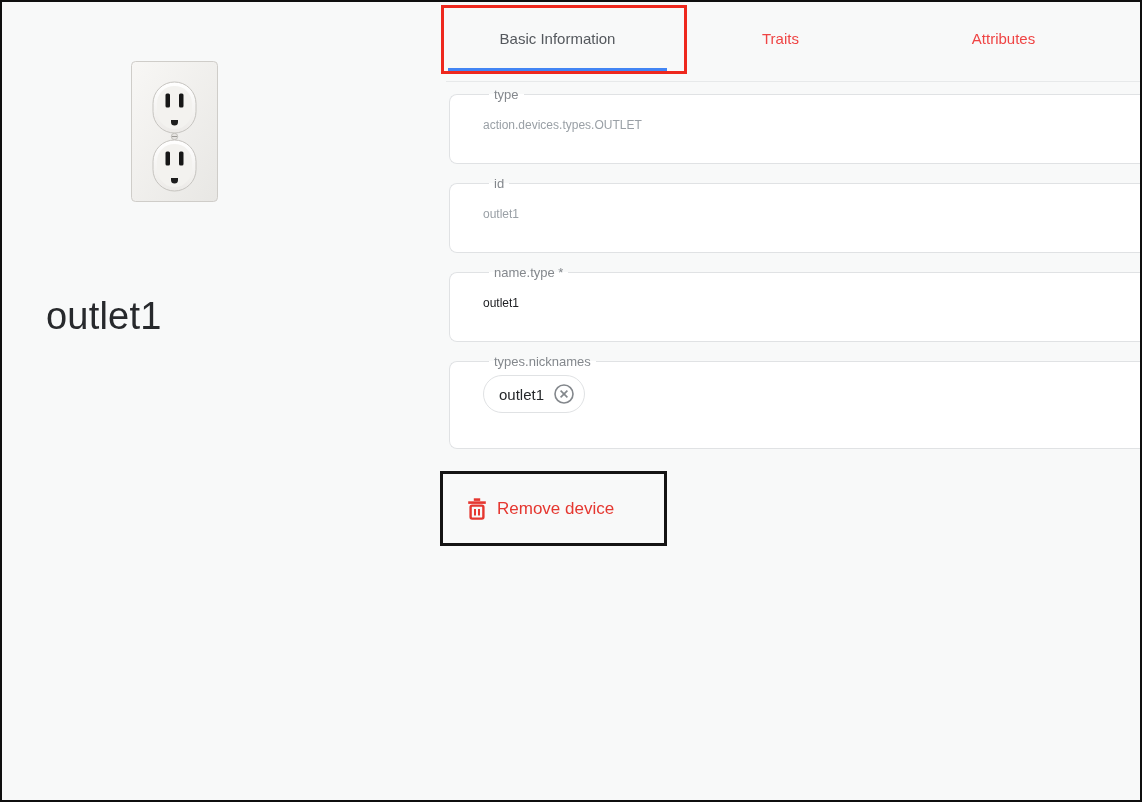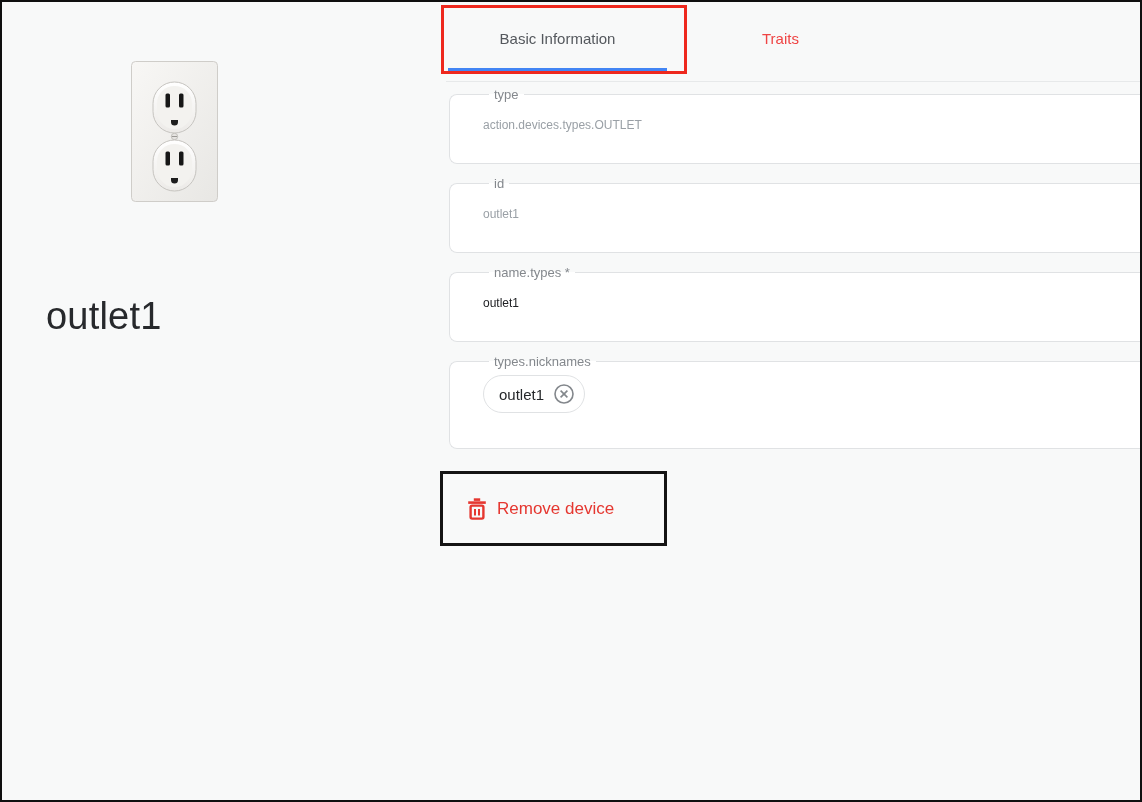--- a/index.html
+++ b/index.html
@@ -92,38 +92,41 @@
   <div class="right-pane">
 
     <div class="tabs">
       <div class="tab active">
         <span>Basic Information</span>
         <div class="ink-bar"></div>
       </div>
       <div class="tab">
         <span>Traits</span>
       </div>
+      <div class="tab">
+        <span>Attributes</span>
+      </div>
       <div class="annotation-red"></div>
     </div>
     <div class="tabs-divider"></div>
 
     <div class="form">
 
       <fieldset class="field">
         <legend>type</legend>
         <div class="field-value disabled">action.devices.types.OUTLET</div>
       </fieldset>
 
       <fieldset class="field">
         <legend>id</legend>
         <div class="field-value disabled">outlet1</div>
       </fieldset>
 
       <fieldset class="field">
-        <legend>name.types *</legend>
+        <legend>name.type *</legend>
         <div class="field-value">outlet1</div>
       </fieldset>
 
       <fieldset class="field tall">
         <legend>types.nicknames</legend>
         <div class="chip">
           <span>outlet1</span>
           <span class="chip-remove">
             <svg width="22" height="22" viewBox="0 0 22 22">
               <circle cx="11" cy="11" r="9" fill="none" stroke="#83878c" stroke-width="1.6"></circle>

